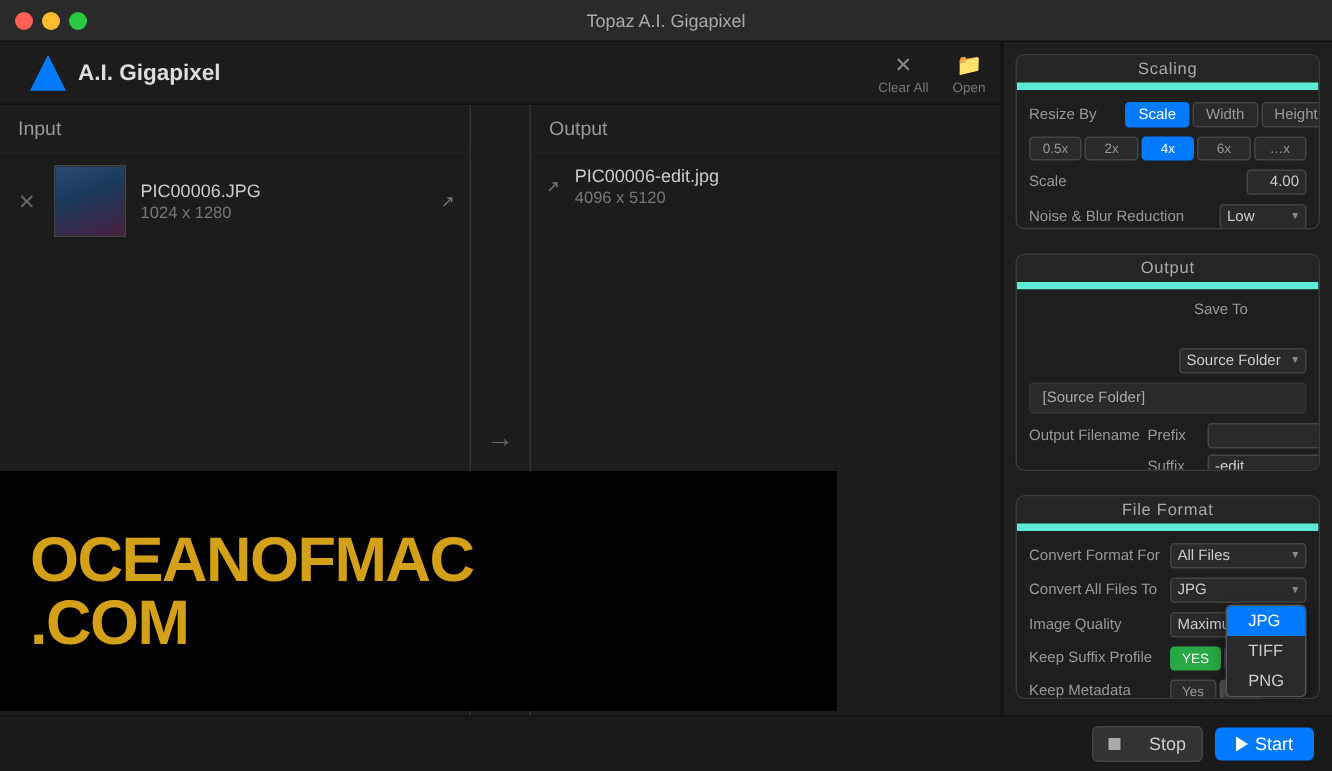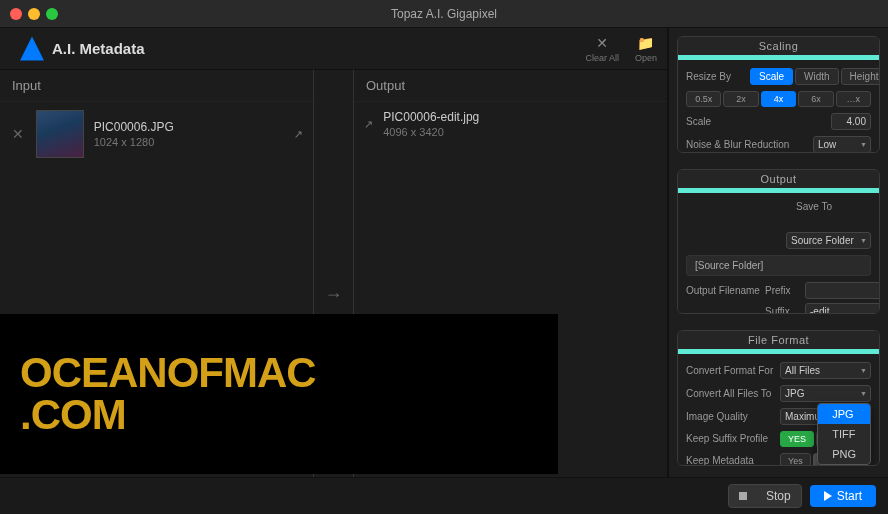--- a/index.html
+++ b/index.html
@@ -501,21 +501,21 @@
   <span class="titlebar-text">Topaz A.I. Gigapixel</span>
 </div>
 
 <div class="main-container">
 
   <div class="left-panel">
 
     <div class="toolbar">
       <div class="logo-area">
         <div class="logo-icon"></div>
-        <span class="logo-text">A.I. Metadata</span>
+        <span class="logo-text">A.I. Gigapixel</span>
       </div>
       <div style="flex:1"></div>
       <div class="toolbar-btn">
         <div class="toolbar-icon">✕</div>
         <span class="toolbar-label">Clear All</span>
       </div>
       <div class="toolbar-btn">
         <div class="toolbar-icon">📁</div>
         <span class="toolbar-label">Open</span>
       </div>
@@ -541,21 +541,21 @@
       <div class="arrow-container">
         <span>→</span>
       </div>
 
       <div class="output-section">
         <div class="section-header">Output</div>
         <div class="file-item">
           <span class="file-icon">↗</span>
           <div class="file-info">
             <div class="file-name">PIC00006-edit.jpg</div>
-            <div class="file-dims">4096 x 3420</div>
+            <div class="file-dims">4096 x 5120</div>
           </div>
         </div>
       </div>
     </div>
 
     <div class="watermark">
       <div class="watermark-line1">
         <span>OCEAN</span><span style="color:#d4a017;">OF</span><span>MAC</span>
       </div>
       <div class="watermark-line2">.COM</div>

